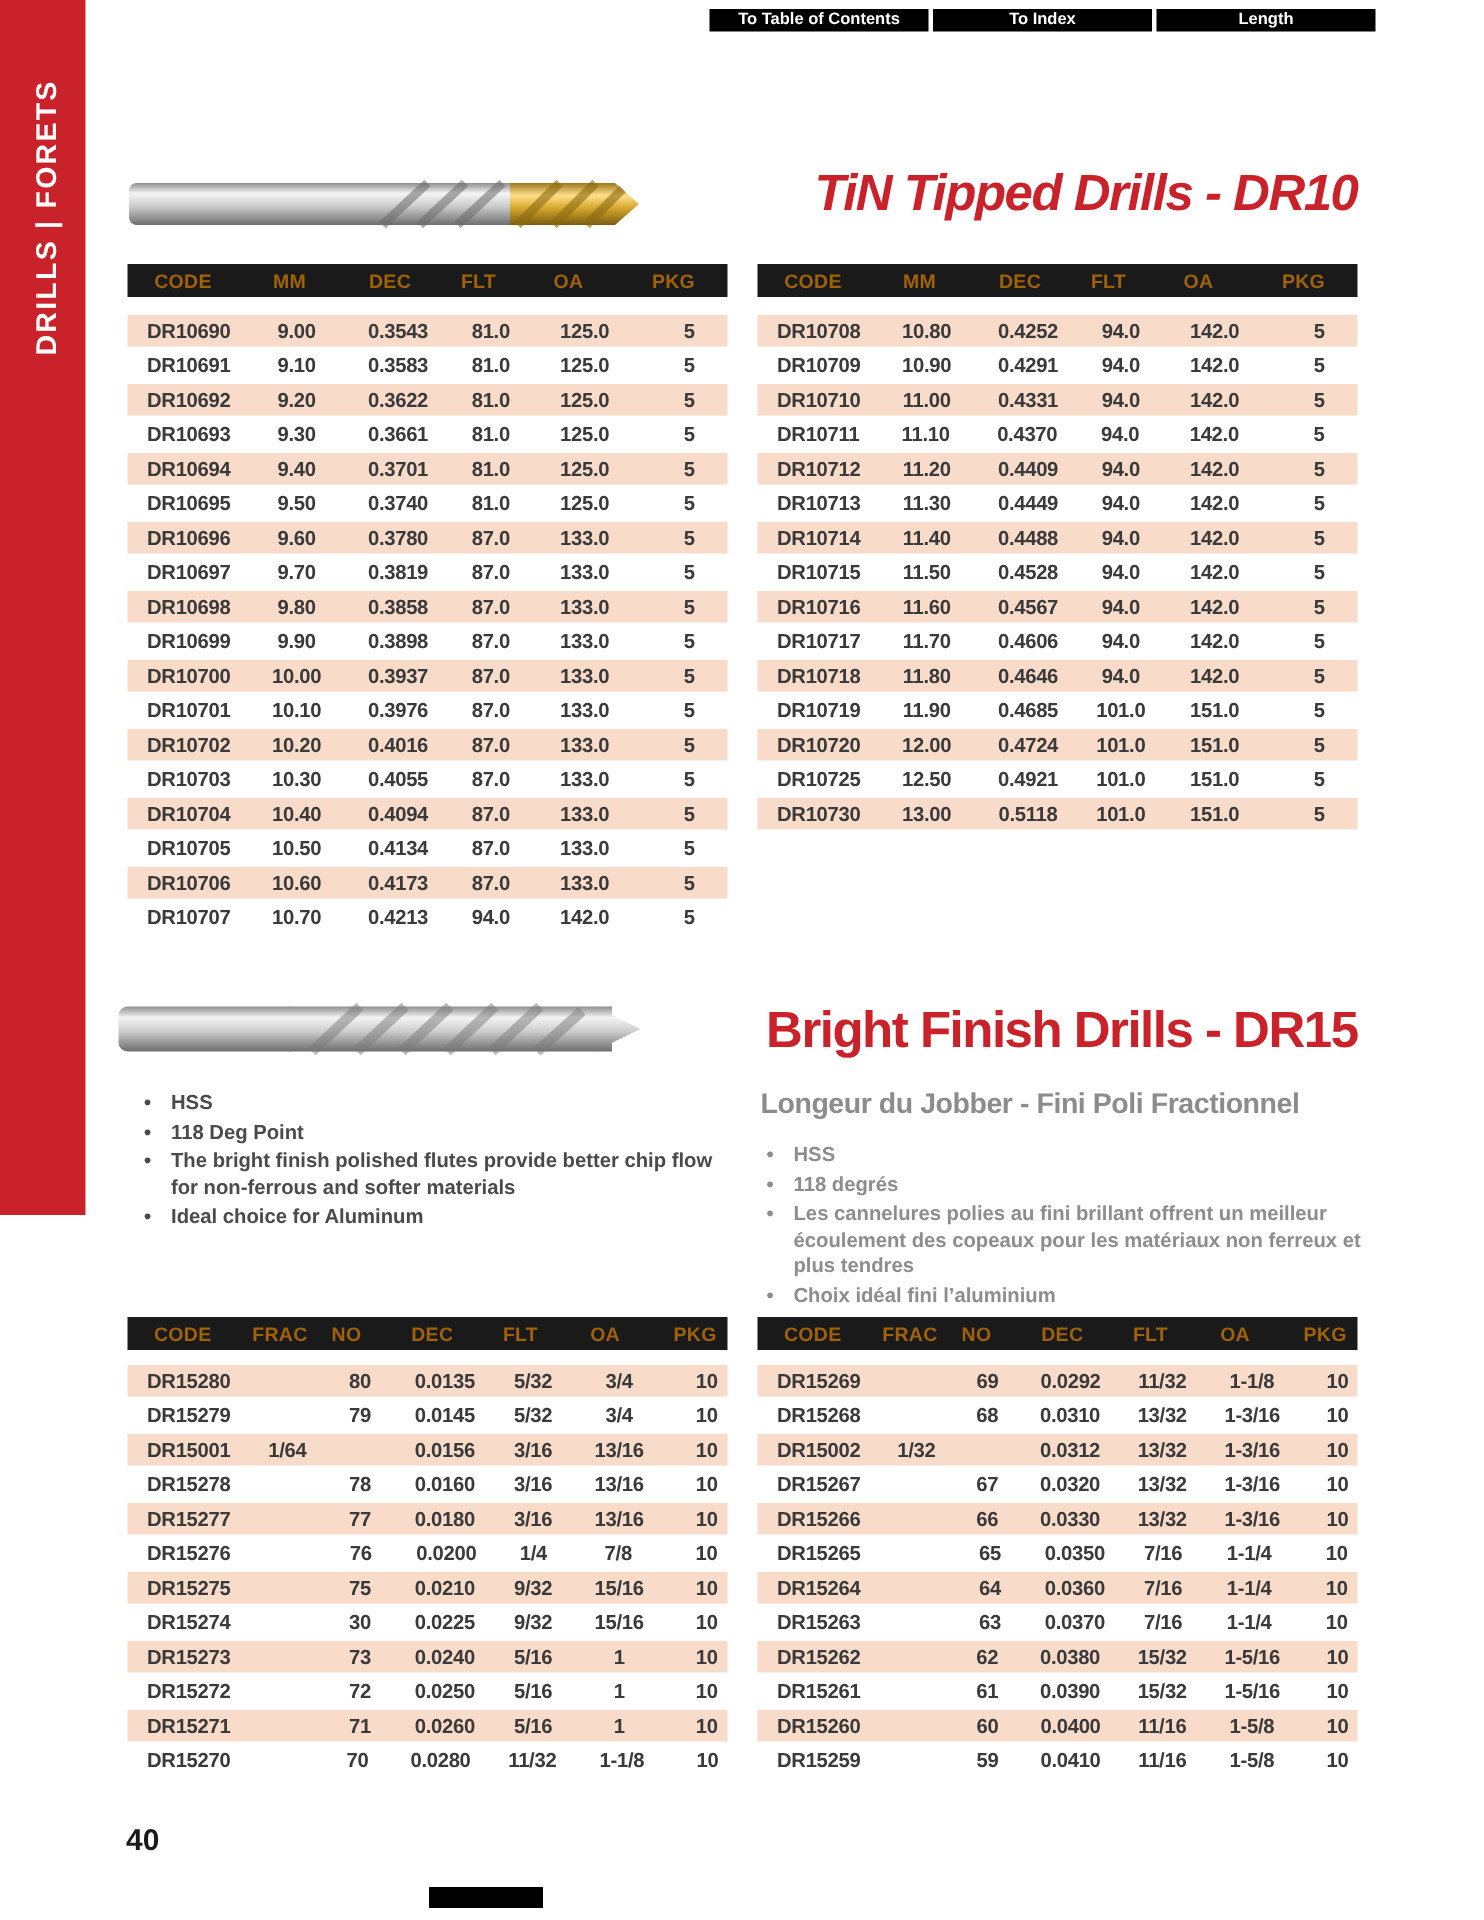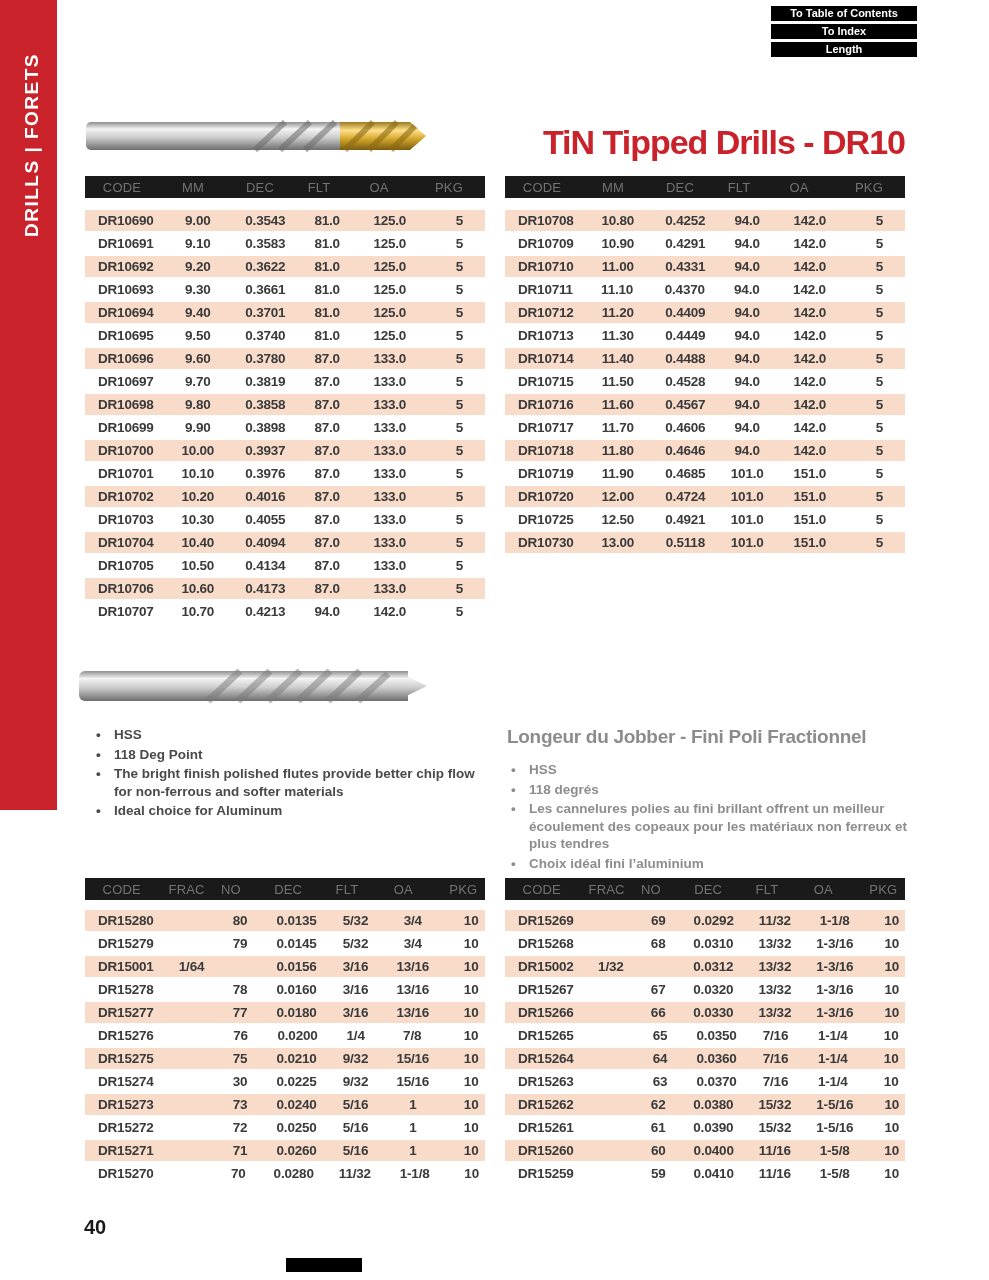--- a/index.html
+++ b/index.html
@@ -10,46 +10,46 @@
   
   .sidebar { position:absolute; left:0; top:0; width:57px; height:810px; background:#c9222a; }
   .sidebar-label {
     position:absolute; left:22px; top:52px; height:186px;
     writing-mode:vertical-rl; transform:rotate(180deg);
     font-weight:bold; font-size:19px; line-height:1; letter-spacing:1.5px;
     color:#fff; text-align:center; white-space:nowrap;
   }
 
   
-  .nav { position:absolute; top:6px; right:72px; display:flex; flex-direction:column; gap:3px; }
+  .nav { position:absolute; top:6px; right:72px; display:flex; flex-direction:row; gap:3px; }
   .nav-btn {
     width:146px; height:15px; background:#000; color:#fff;
     font-weight:bold; font-size:11px; line-height:15px; text-align:center;
     border:none; cursor:pointer; display:block; font-family:"Liberation Sans", sans-serif;
   }
 
   
   .sec-title { position:absolute; right:84px; font-weight:bold; font-size:34px; letter-spacing:-1px; color:#c9222a; white-space:nowrap; }
-  #sec1-title { top:123px; }
+  #sec1-title { top:110px;font-style:italic; }
   #sec2-title { top:668px; }
 
   
   .drill { position:absolute; }
   #drill1 { left:85px; top:114px; }
   #drill2 { left:78px; top:662px; }
 
   
   .tblock { position:absolute; width:400px; }
   #t1L { left:85px;  top:176px; }
   #t1R { left:505px; top:176px; }
   #t2L { left:85px;  top:878px; }
   #t2R { left:505px; top:878px; }
 
   .thead { display:flex; align-items:center; background:#1a1a1a; height:22px; margin-bottom:12px; }
-  .thead > span { color:#737373; font-weight:normal; font-size:13px; text-align:center; letter-spacing:0.2px; }
+  .thead > span { color:#a16207; font-weight:bold; font-size:13px; text-align:center; letter-spacing:0.2px; }
   #t2L .thead, #t2R .thead { margin-bottom:10px; }
 
   .trow { display:flex; align-items:center; height:21px; margin-bottom:2px;gap:20px; }
   .trow.stripe { background:#f9dbca; }
   .tcell { text-align:center; font-size:13.5px; font-weight:600; color:#3a3a3a; letter-spacing:-0.2px; white-space:nowrap; }
   .trow > .tcell:first-child { text-align:left; padding-left:13px; }
 
   .g6 > *:nth-child(1){width:18.5%}
   .g6 > *:nth-child(2){width:17%}
   .g6 > *:nth-child(3){width:16.5%}
@@ -413,20 +413,21 @@
         </div>
       </div>
   </div>
 
   <svg id="drill2" class="drill" width="350" height="50" viewBox="0 0 350 50">
     <rect x="1" y="9" width="120" height="30" rx="6" fill="url(#silv)"></rect>
     <rect x="115" y="9" width="215" height="30" fill="url(#silv)"></rect>
     <path d="M130 39 L162 9 M160 39 L192 9 M190 39 L222 9 M220 39 L252 9 M250 39 L282 9 M280 39 L310 12" stroke="#7a7a7a" stroke-width="7" opacity="0.5"></path>
     <polygon points="318,9 349,24 318,39" fill="url(#silv)"></polygon>
   </svg>
+  <div id="sec2-title" class="sec-title">Bright Finish Drills - DR15</div>
 
   <div id="desc-en" class="desc">
     <div>
         <div class="bullet-item">
           <span class="dot">•</span>
           <span class="btext">HSS</span>
         </div>
         <div class="bullet-item">
           <span class="dot">•</span>
           <span class="btext">118 Deg Point</span>

